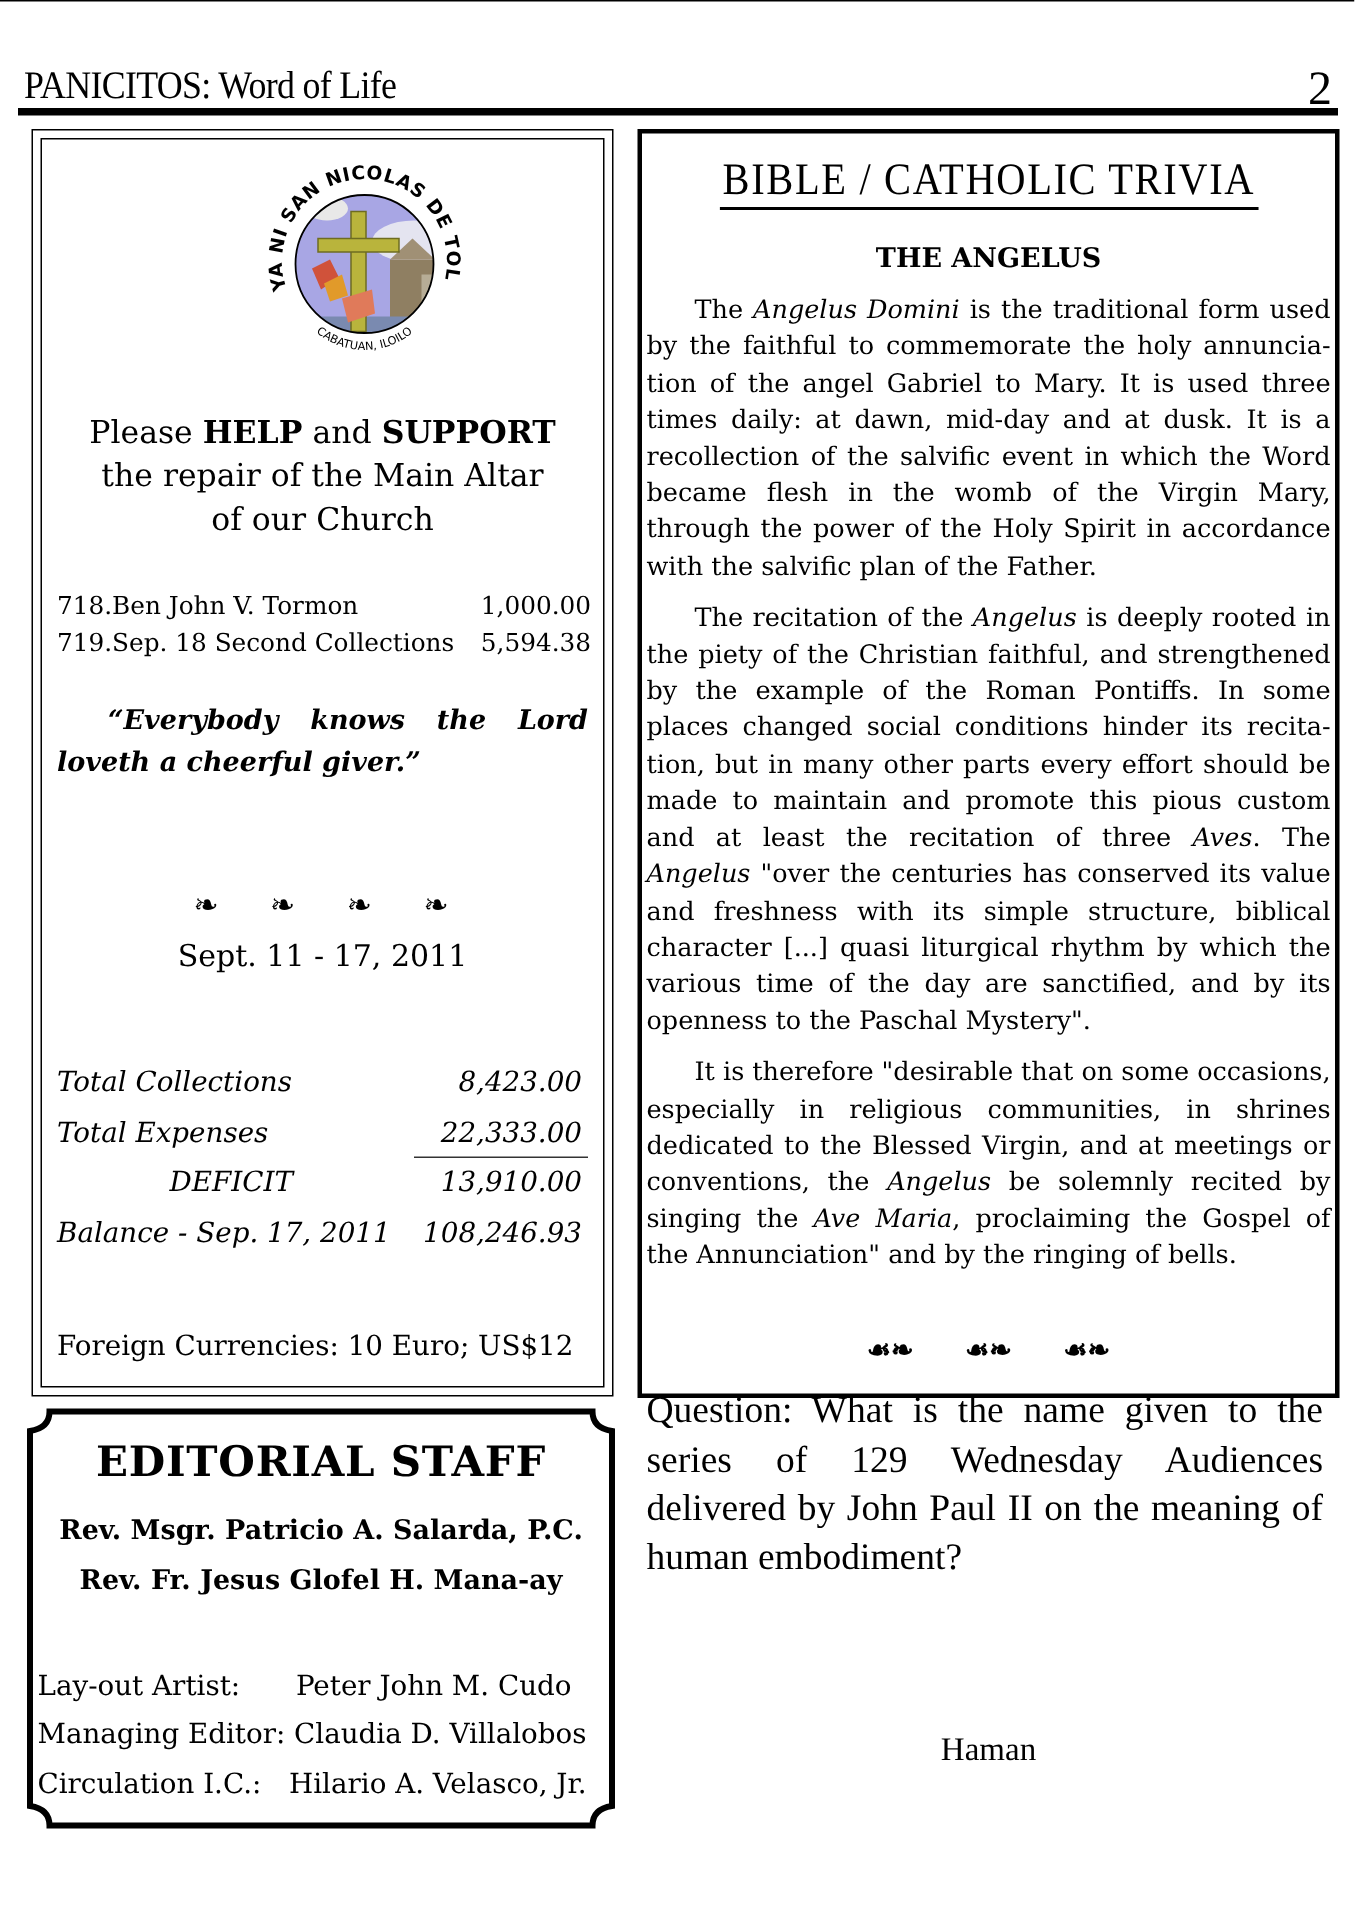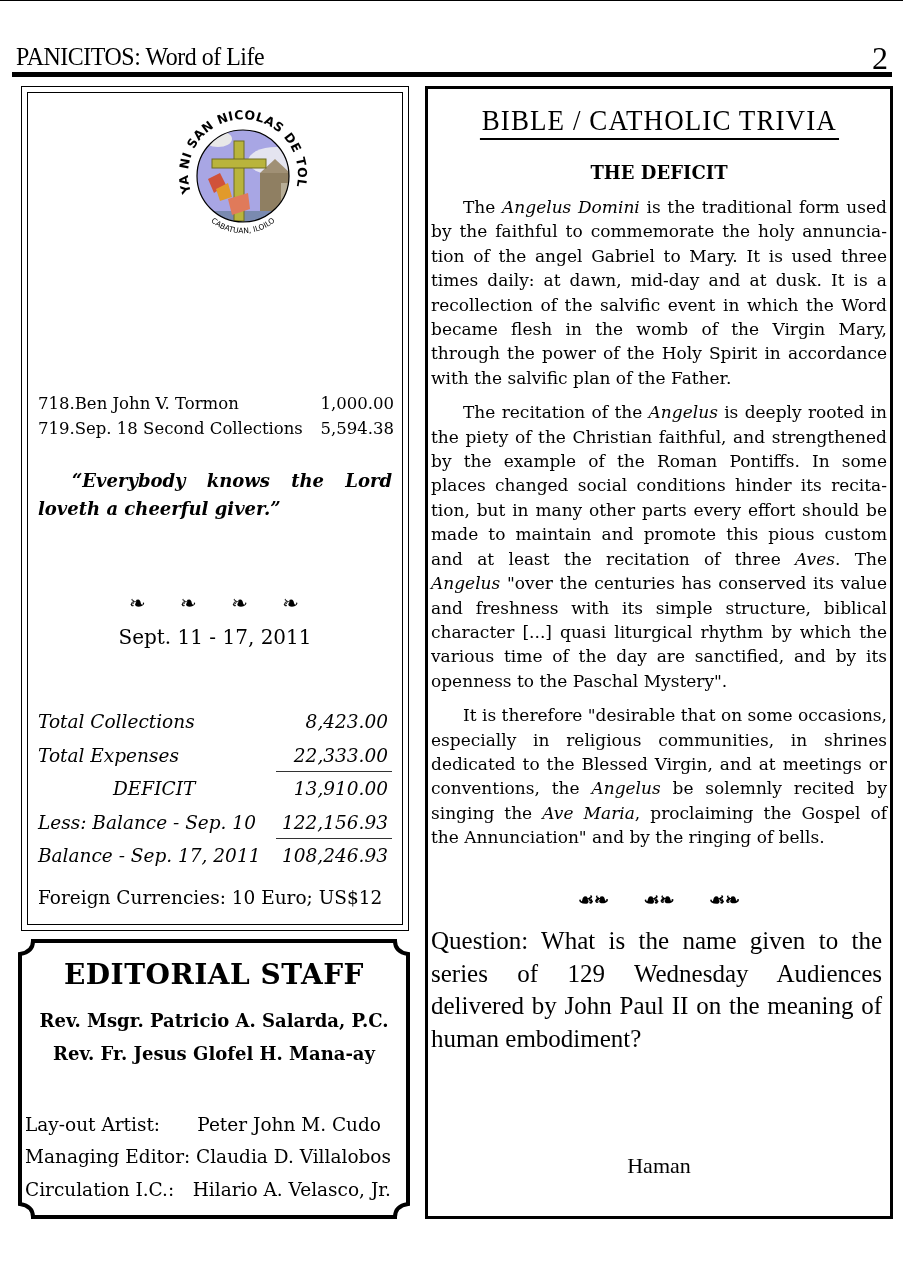--- a/index.html
+++ b/index.html
@@ -38,21 +38,21 @@
   
   .ed-box { position: absolute; left: 17px; top: 938px; width: 394px; height: 282px; }
   .ed-box svg.frame { position: absolute; left: 0; top: 0; }
   .ed-title { position: absolute; left: 0; right: 0; top: 20px; text-align: center; font-weight: bold; font-size: 28px; letter-spacing: 0.5px; }
   .ed-line { position: absolute; left: 0; right: 0; text-align: center; font-weight: bold; font-size: 18px; }
   .ed-row { position: absolute; left: 8px; right: 8px; font-size: 18.5px; white-space: nowrap; }
   .ed-row .role { position: absolute; left: 0; }
   .ed-row .name { position: absolute; right: 0; }
 
   
-  .right-box { position: absolute; left: 425px; top: 86px; width: 468px; height: 1133px; border: 3px solid #000; box-sizing: border-box; }
+  .right-box { position: absolute; left: 425px; top: 86px; width: 468px; height: 846px; border: 3px solid #000; box-sizing: border-box; }
   .trivia-title { position: absolute; left: 0; right: 0; top: 14px; text-align: center; font-family: "Liberation Serif", serif;
       font-size: 30px; letter-spacing: 1.2px; }
   .trivia-title span { border-bottom: 2px solid #000; padding: 0 2px 1px 2px; transform: scaleX(0.9); display: inline-block; }
   .angelus-h { position: absolute; left: 0; right: 0; top: 73px; text-align: center; font-weight: bold; font-size: 18px; }
   .article { position: absolute; left: 3px; right: 3px; top: 106px; font-size: 17px; line-height: 24.4px; text-align: justify; hyphens: manual; }
   .article p { margin: 0 0 10px 0; text-indent: 32px; }
   .article i { font-style: italic; }
   .r-orn { position: absolute; left: 0; right: 0; top: 800px; text-align: center; font-size: 18px; font-weight: bold; }
   .r-orn span { margin: 0 14px; }
   .question { position: absolute; left: 3px; right: 8px; top: 836px; font-family: "Liberation Serif", serif; font-size: 25px;
@@ -101,20 +101,25 @@
       </g>
       <circle cx="75" cy="75" r="46" fill="none" stroke="#000" stroke-width="1.2"></circle>
       <text font-family="'DejaVu Sans', sans-serif" font-weight="bold" font-size="12.5" fill="#000" letter-spacing="0.5">
         <textPath href="#ringTop" startOffset="50%" text-anchor="middle">PAROKYA NI SAN NICOLAS DE TOLENTINO</textPath>
       </text>
       <text font-family="'DejaVu Sans', sans-serif" font-size="7.5" fill="#000">
         <textPath href="#ringBot" startOffset="50%" text-anchor="middle">CABATUAN, ILOILO</textPath>
       </text>
     </svg>
 
+    <div class="appeal">
+      <div><span>Please </span><b>HELP</b><span> and </span><b>SUPPORT</b></div>
+      <div>the repair of the Main Altar</div>
+      <div>of our Church</div>
+    </div>
 
     <div class="donations">
       <div class="don-row">
         <span>718.Ben John V. Tormon</span>
         <span>1,000.00</span>
       </div>
       <div class="don-row">
         <span>719.Sep. 18 Second Collections</span>
         <span>5,594.38</span>
       </div>
@@ -146,24 +151,20 @@
         <span class="lbl">Total Collections</span>
         <span class="val">8,423.00</span>
       </div>
       <div class="rrow uline">
         <span class="lbl">Total Expenses</span>
         <span class="val">22,333.00</span>
       </div>
       <div class="rrow indent">
         <span class="lbl">DEFICIT</span>
         <span class="val">13,910.00</span>
-      </div>
-      <div class="rrow uline">
-        <span class="lbl">Less: Balance - Sep. 10</span>
-        <span class="val">122,156.93</span>
       </div>
       <div class="rrow">
         <span class="lbl">Balance - Sep. 17, 2011</span>
         <span class="val">108,246.93</span>
       </div>
     </div>
 
     <div class="foreign">Foreign Currencies: 10 Euro; US$12</div>
   </div>
 </div>
@@ -184,21 +185,21 @@
     <span class="name" style="right:12px">Claudia D. Villalobos</span>
   </div>
   <div class="ed-row" style="top:241px">
     <span class="role">Circulation I.C.:</span>
     <span class="name" style="right:12px">Hilario A. Velasco, Jr.</span>
   </div>
 </div>
 
 <div class="right-box">
   <div class="trivia-title"><span>BIBLE / CATHOLIC TRIVIA</span></div>
-  <div class="angelus-h">THE DEFICIT</div>
+  <div class="angelus-h">THE ANGELUS</div>
 
   <div class="article">
     <p><span>The </span><i>Angelus Domini</i><span> is the traditional form used by the faithful to commemorate the holy annuncia­tion of the angel Gabriel to Mary. It is used three times daily: at dawn, mid-day and at dusk. It is a recollection of the salvific event in which the Word became flesh in the womb of the Virgin Mary, through the power of the Holy Spirit in accordance with the salvific plan of the Father.</span></p>
     <p><span>The recitation of the </span><i>Angelus</i><span> is deeply rooted in the piety of the Christian faithful, and strengthened by the example of the Roman Pontiffs. In some places changed social conditions hinder its recita­tion, but in many other parts every effort should be made to maintain and promote this pious custom and at least the recitation of three </span><i>Aves</i><span>. The </span><i>Angelus</i><span> "over the centuries has conserved its value and freshness with its simple structure, bibli­cal character [...] quasi liturgical rhythm by which the various time of the day are sanctified, and by its openness to the Paschal Mystery".</span></p>
     <p><span>It is therefore "desirable that on some occa­sions, especially in religious communities, in shrines dedicated to the Blessed Virgin, and at meetings or conventions, the </span><i>Angelus</i><span> be solemnly recited by singing the </span><i>Ave Maria</i><span>, proclaiming the Gospel of the Annunciation" and by the ringing of bells.</span></p>
   </div>
 
   <div class="r-orn">
     <span>☙❧</span>
     <span>☙❧</span>

